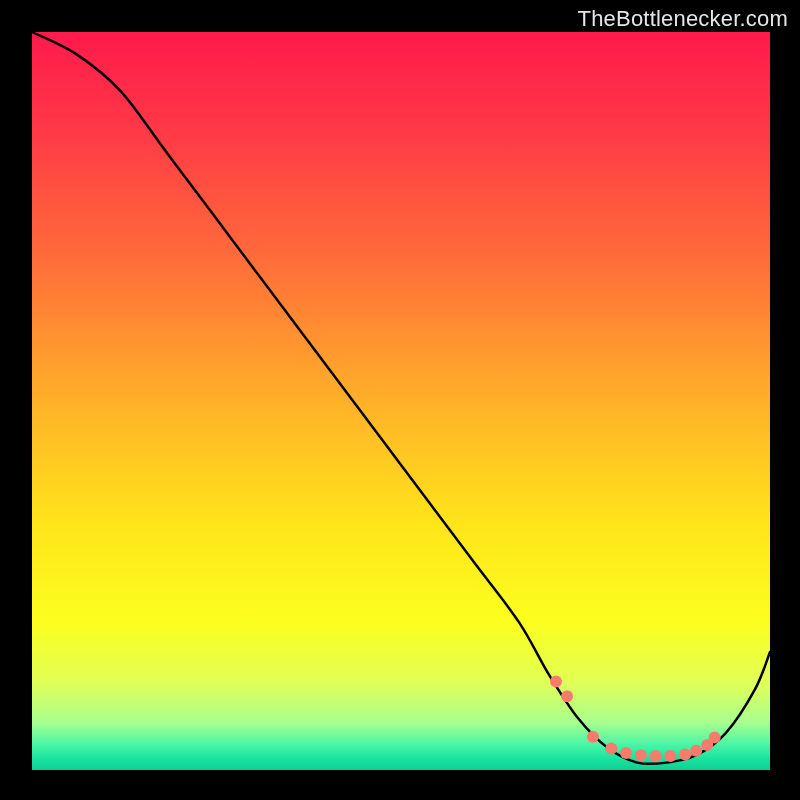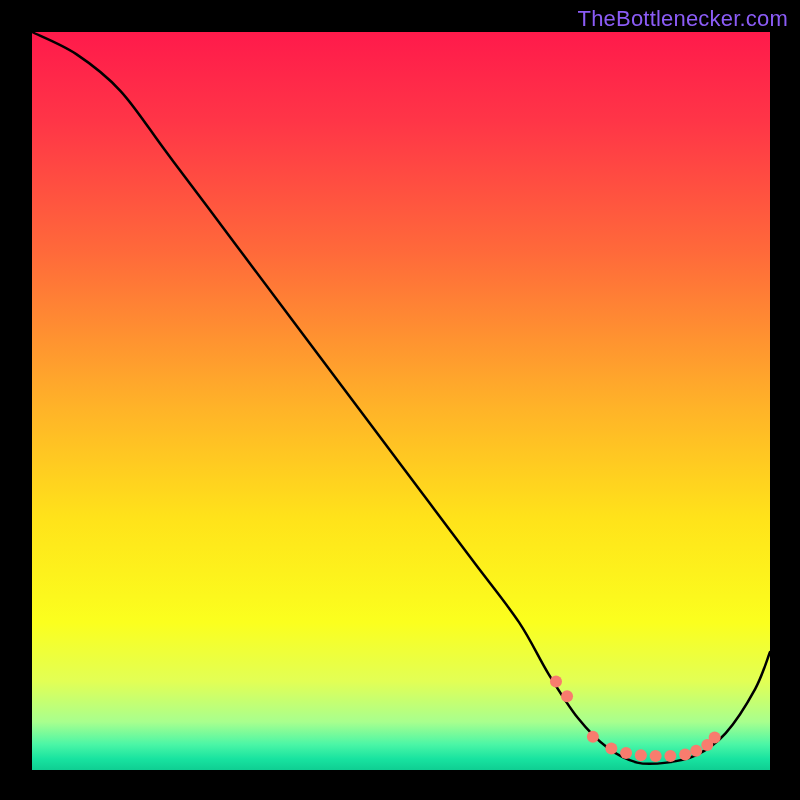--- a/index.html
+++ b/index.html
@@ -9,21 +9,21 @@
     width: 800px;
     height: 800px;
     background: #000;
   }
   .attribution {
     position: absolute;
     top: 6px;
     right: 12px;
     font-family: Arial, Helvetica, sans-serif;
     font-size: 22px;
-    color: #8b5cf6;
+    color: #e5e5e5;
     font-weight: 400;
     letter-spacing: 0.2px;
     user-select: none;
   }
   svg.chart {
     position: absolute;
     left: 0; top: 0;
     width: 800px; height: 800px;
     display: block;
   }

